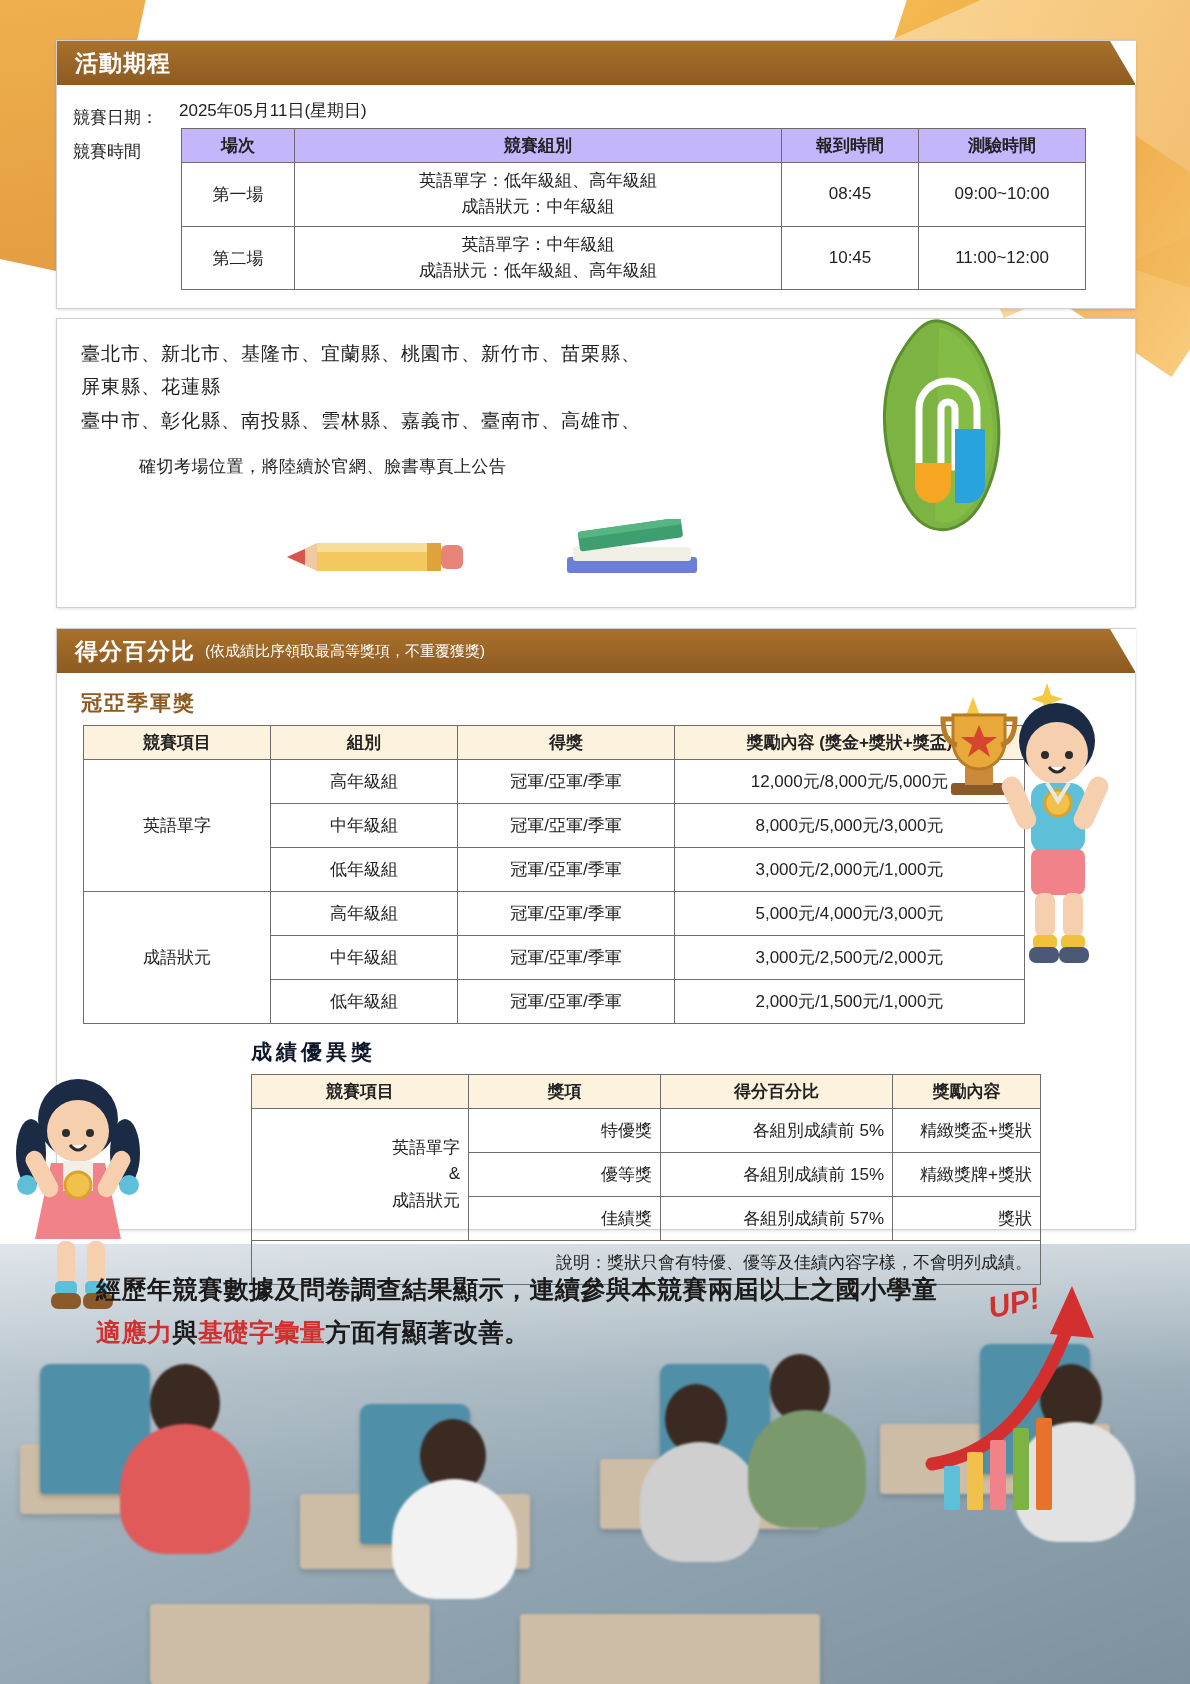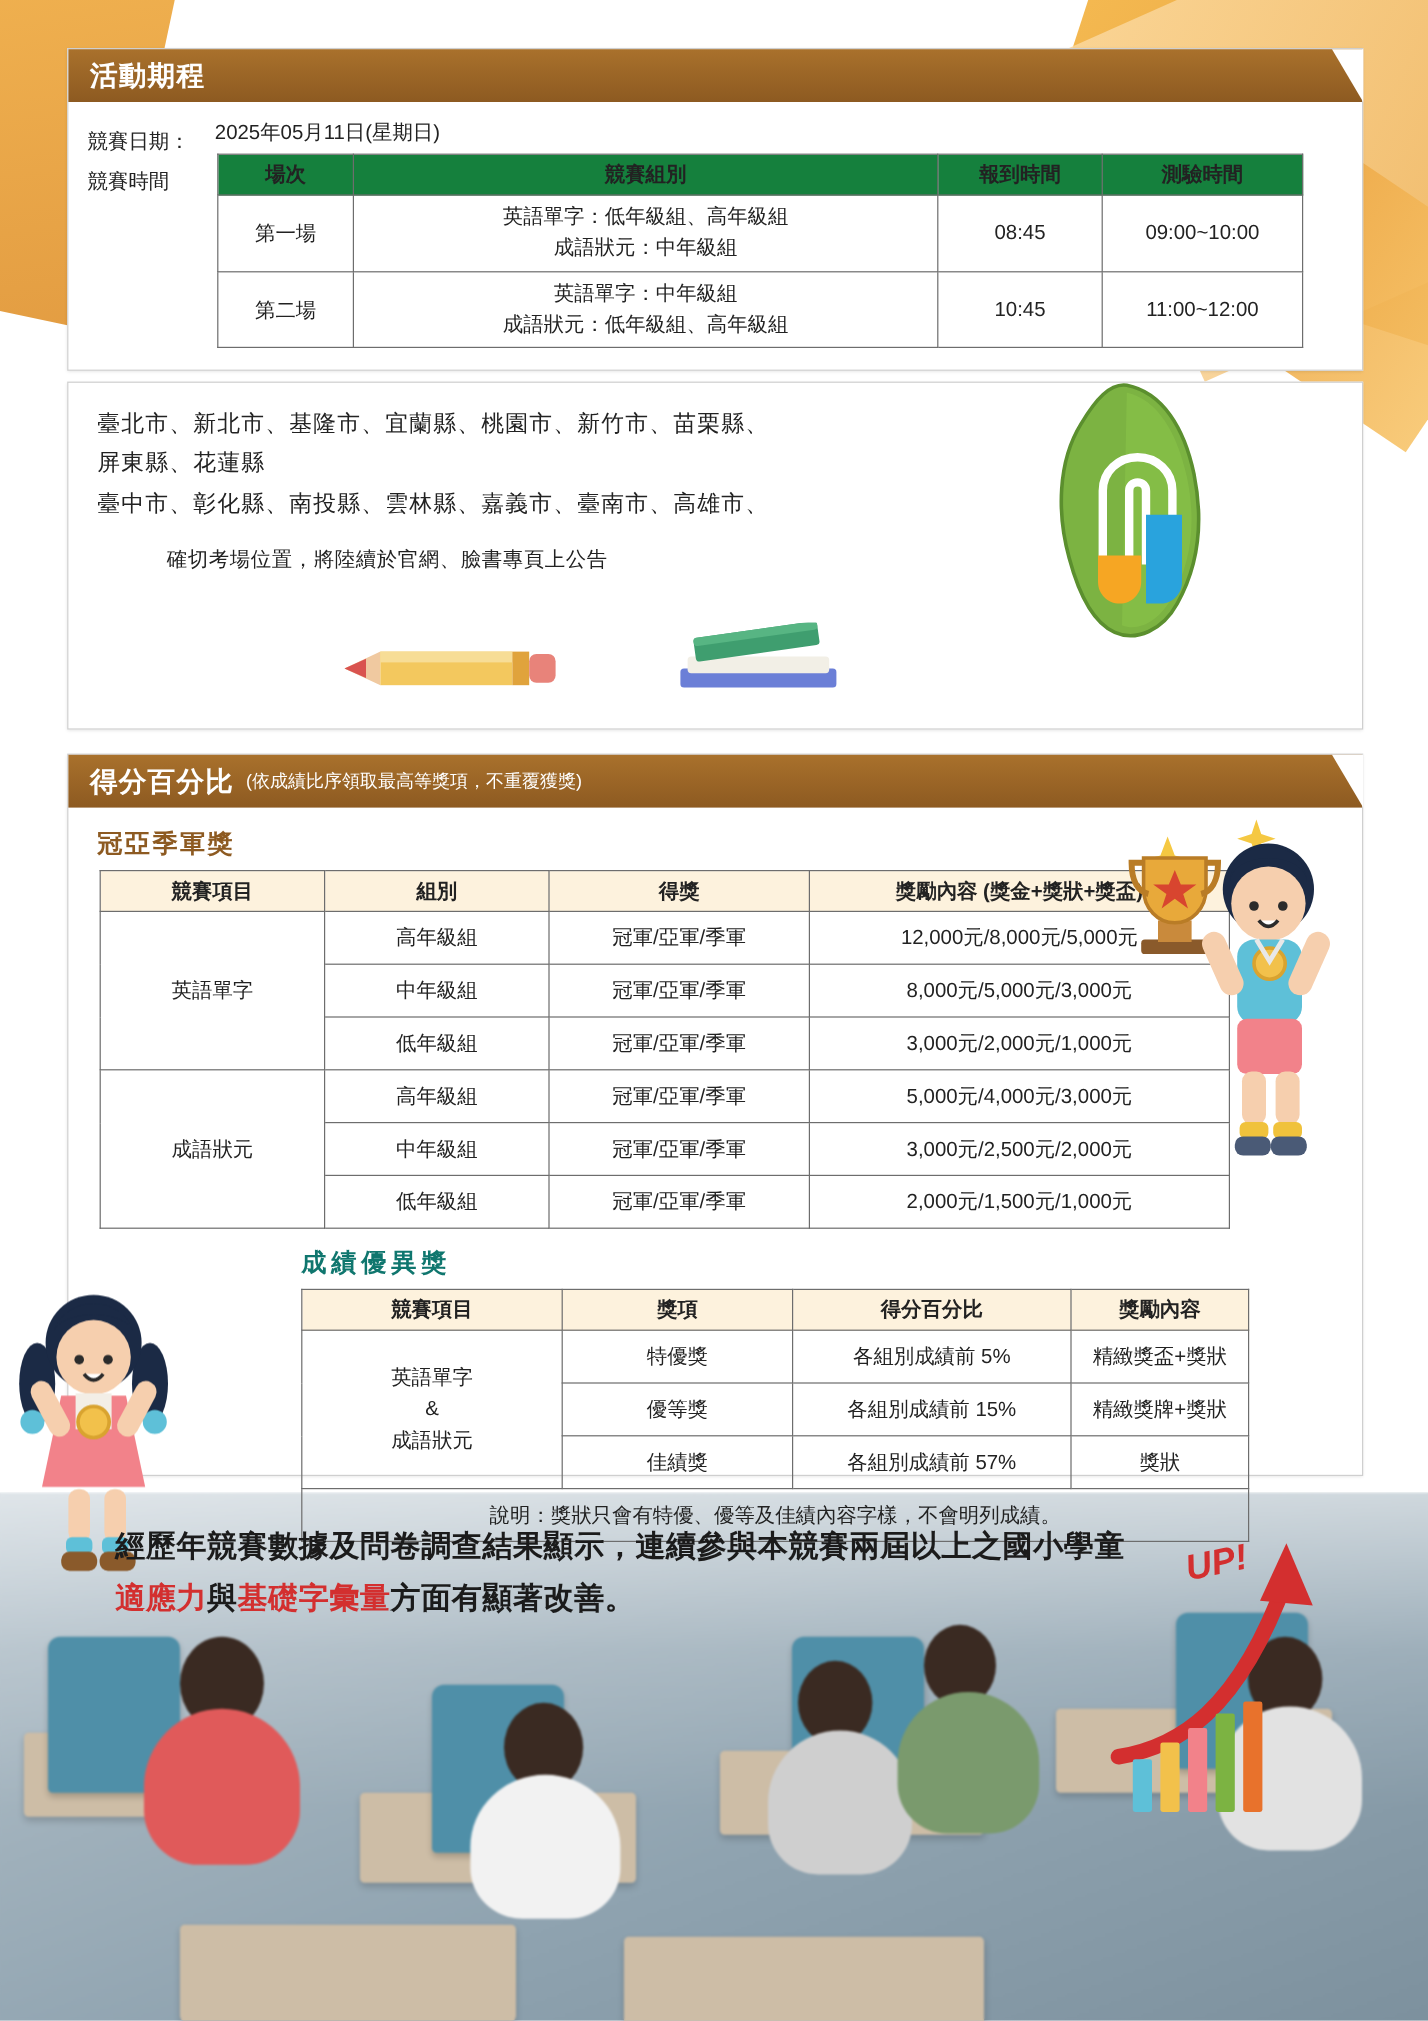--- a/index.html
+++ b/index.html
@@ -49,44 +49,44 @@
   .ribbon .sub{font-size:15px;font-weight:normal;margin-left:10px;letter-spacing:0;}
 
   
   #sec-schedule{position:absolute;left:56px;top:40px;width:1078px;}
   .sched-body{display:flex;padding:14px 16px 18px 16px;}
   .sched-labels{width:104px;font-size:17px;line-height:34px;color:#222;padding-top:2px;}
   .sched-right{flex:1;}
   .sched-date{font-size:17px;margin:0 0 6px 2px;}
   table{border-collapse:collapse;width:100%;}
   .tbl th,.tbl td{border:1px solid #6d6d6d;font-size:17px;padding:5px 8px;text-align:center;}
-  .tbl th{background:#15803d;font-weight:bold;}
+  .tbl th{background:#c4b5fd;font-weight:bold;}
   .grp-cell{white-space:pre-line;text-align:left;padding-left:14px;line-height:1.55;}
   .sched-table{width:905px;margin-left:4px;}
 
   
   #sec-city{position:absolute;left:56px;top:318px;width:1078px;height:288px;}
   .city-body{padding:18px 24px;position:relative;height:214px;}
   .city-list{font-size:19px;line-height:1.75;letter-spacing:1px;}
   .city-note{font-size:17px;margin-top:18px;margin-left:58px;letter-spacing:.5px;}
   .tw-map{position:absolute;right:86px;top:-6px;width:230px;height:230px;}
   .pencil{position:absolute;left:230px;bottom:-8px;width:180px;height:40px;}
   .books{position:absolute;left:500px;bottom:-10px;width:150px;height:60px;}
 
   
   #sec-award{position:absolute;left:56px;top:628px;width:1078px;height:600px;}
   .award-body{padding:10px 18px 16px 18px;position:relative;}
   .sub-title{font-size:21px;font-weight:bold;color:#8d5a21;margin:6px 0 8px 6px;letter-spacing:2px;}
-  .sub-title2{font-size:21px;font-weight:bold;color:#0f766e;margin:14px 0 8px 176px;letter-spacing:4px;}
+  .sub-title2{font-size:21px;font-weight:bold;color:#0f172a;margin:14px 0 8px 176px;letter-spacing:4px;}
   .tbl-champ{width:942px;margin-left:8px;}
   .tbl-champ th{background:#fdf2dd;}
   .tbl-champ td{height:33px;}
   .tbl-excel{width:790px;margin-left:176px;}
   .tbl-excel th{background:#fdf2dd;}
-  .tbl-excel td{height:33px;}
+  .tbl-excel td{height:33px;text-align:right;}
   .excel-note{font-size:17px;text-align:center;}
   .boy{position:absolute;right:6px;top:6px;width:190px;height:300px;}
   .girl{position:absolute;left:-52px;bottom:-26px;width:170px;height:270px;}
 
   
   #bottom-text{position:absolute;left:96px;top:1268px;width:1000px;z-index:3;
      font-size:25px;font-weight:bold;line-height:1.7;color:#1b1b1b;letter-spacing:.5px;}
   #bottom-text .hl{color:#d32f2f;}
   .up-arrow{position:absolute;right:78px;top:1276px;width:190px;height:200px;z-index:3;}
   .up-label{position:absolute;right:150px;top:1286px;font-size:30px;font-weight:bold;color:#d32f2f;

